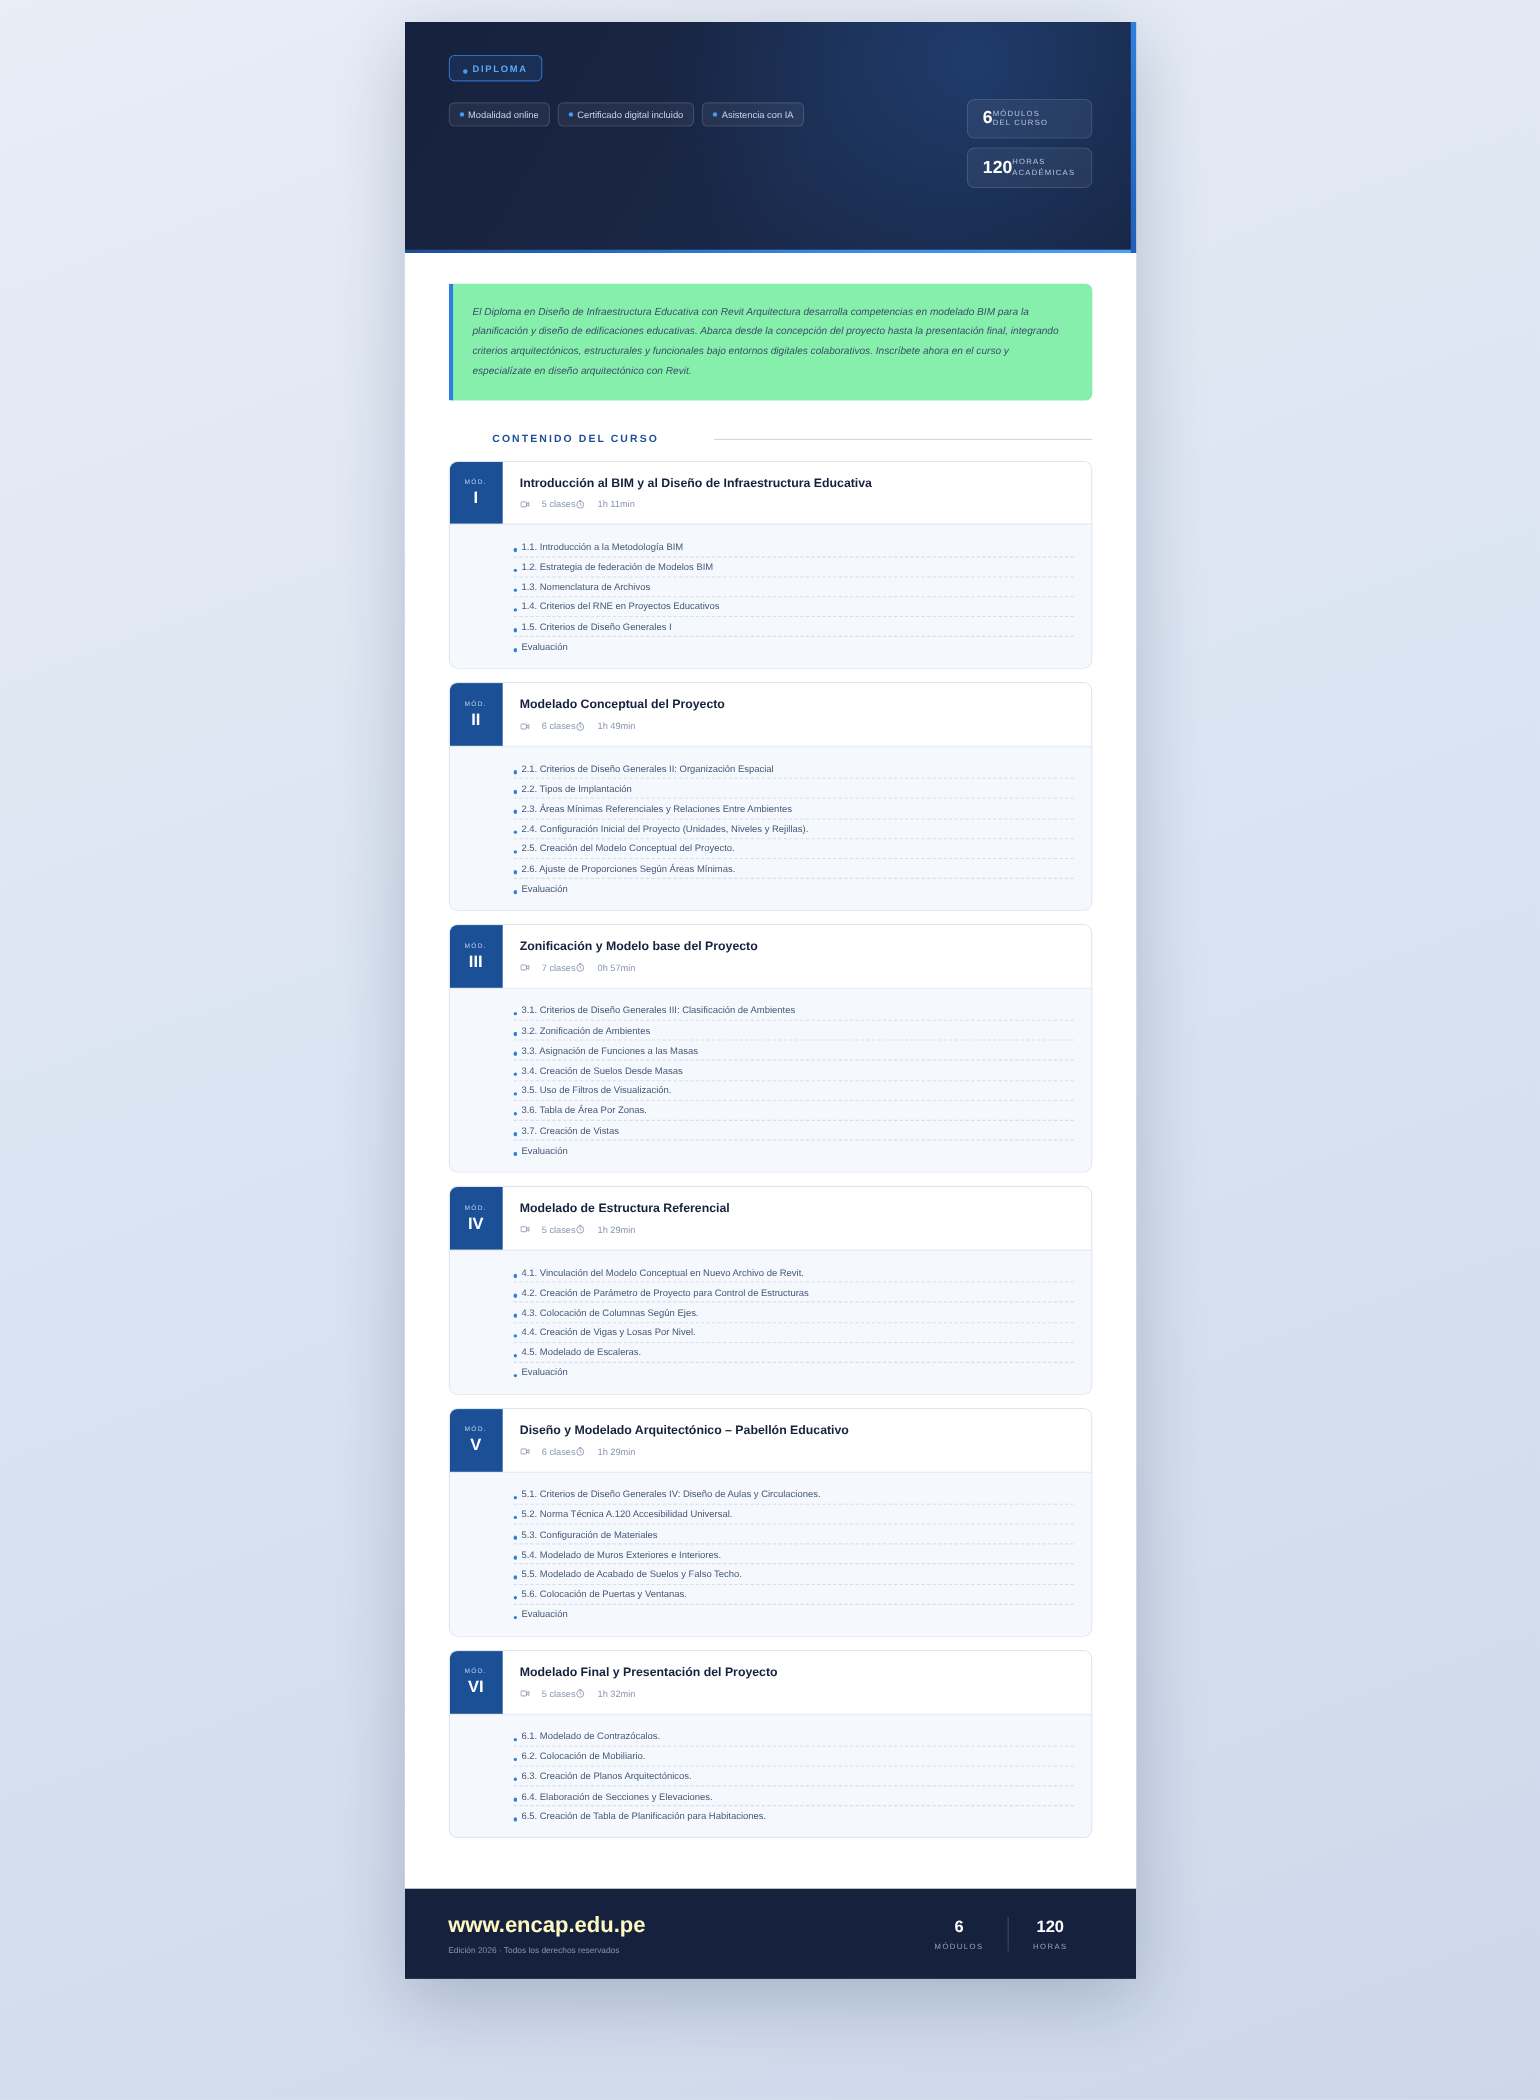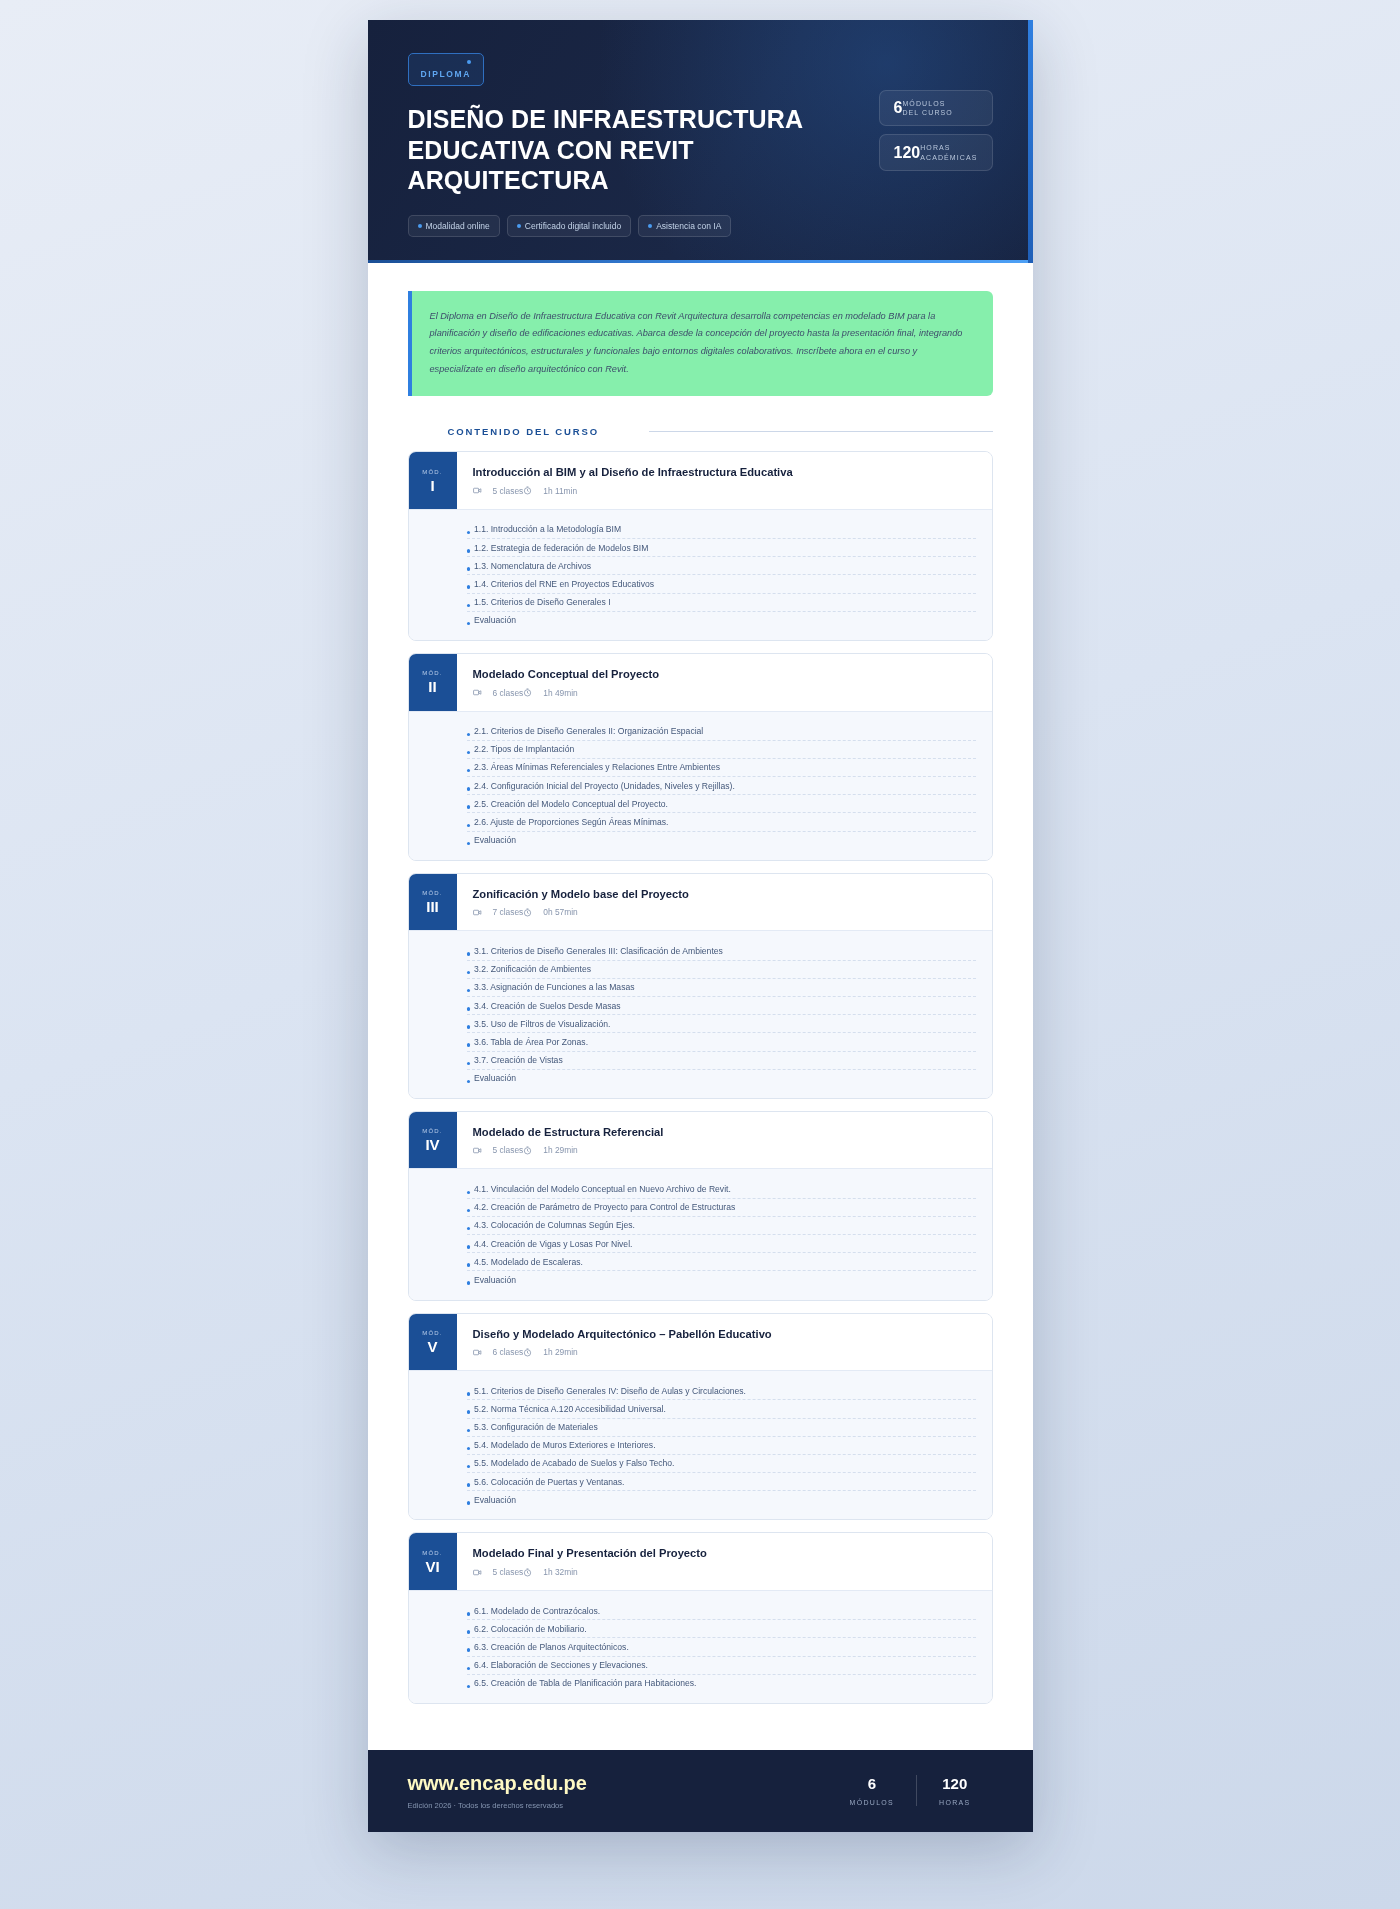--- a/index.html
+++ b/index.html
@@ -58,21 +58,20 @@
     align-items: flex-end;
     gap: 5px;
     border: 1px solid #2f6fc0;
     border-radius: 5px;
     background: rgba(46,104,182,.18);
     color: #5fa6f0;
     font-size: 8.5px;
     font-weight: 700;
     letter-spacing: 1.6px;
     padding: 6px 12px;
-    flex-direction: column;
   }
   .dot {
     width: 4px; height: 4px; border-radius: 50%;
     background: #4a9bf0; display: inline-block; flex: none;
   }
 
   .hero-title {
     margin-top: 18px;
     color: #ffffff;
     font-size: 25px;
@@ -236,21 +235,20 @@
 
   <div class="hero">
     <div class="hero-inner">
       <div class="hero-left">
 
         <div class="diploma-badge">
           <span class="dot"></span>
           <span>DIPLOMA</span>
         </div>
 
-        <div class="hero-title">DISEÑO DE INFRAESTRUCTURA EDUCATIVA CON REVIT ARQUITECTURA</div>
 
         <div class="pill-row">
           <div class="pill">
             <span class="dot"></span>
             <span>Modalidad online</span>
           </div>
           <div class="pill">
             <span class="dot"></span>
             <span>Certificado digital incluido</span>
           </div>

